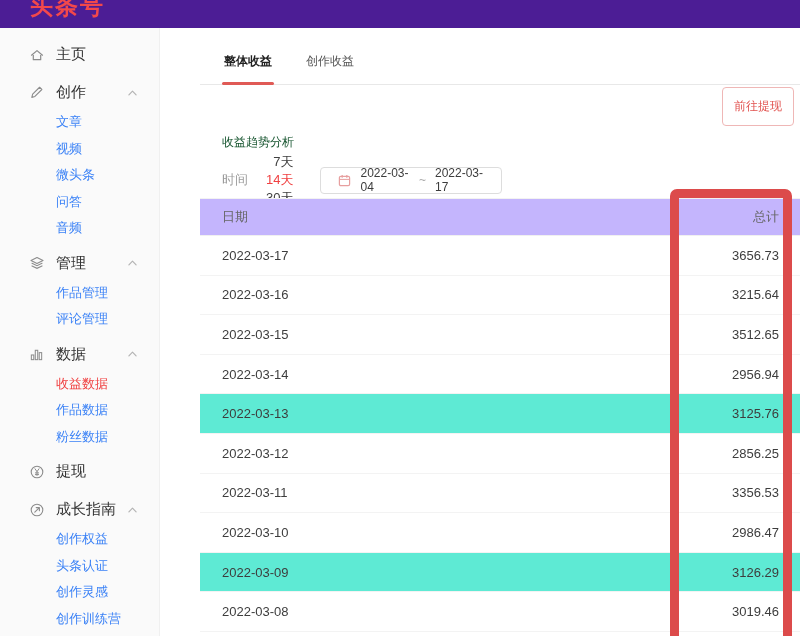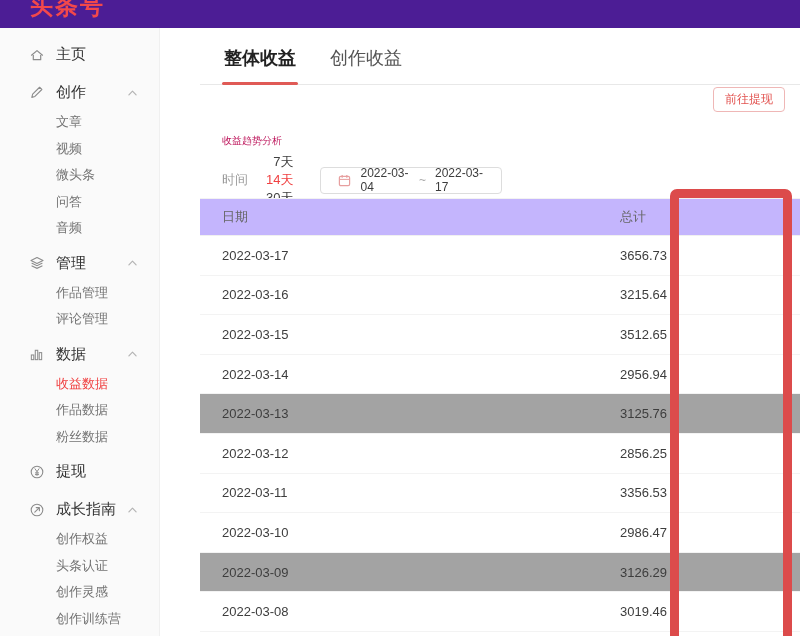--- a/index.html
+++ b/index.html
@@ -9,50 +9,50 @@
 
   
   .topbar { position:absolute; left:0; top:0; width:800px; height:28px; background:#4c1d95;padding-left:44px; }
   .logo { position:absolute; left:30px; top:-9px; font-size:23px; font-weight:bold; letter-spacing:2px; color:#f3484b; }
 
   
   .sidebar { position:absolute; left:0; top:28px; width:160px; height:608px; background:#fafafa; border-right:1px solid #f0f0f0; padding-top:5px; overflow:hidden; }
   .sb-item { position:relative; height:33px; margin-top:5px; display:flex; align-items:center; padding-left:28px; font-size:15px; color:#333; cursor:pointer; }
   .sb-item .ic { width:17px; height:17px; margin-right:11px; display:inline-flex; align-items:center; justify-content:center; }
   .sb-item .chev { position:absolute; right:22px; top:50%; transform:translateY(-50%); display:inline-flex; }
-  .sb-sub { height:26.5px; display:flex; align-items:center; padding-left:56px; font-size:13px; color:#737373; cursor:pointer; }
+  .sb-sub { height:26.5px; display:flex; align-items:center; padding-left:56px; font-size:13px; color:#3b82f6; cursor:pointer; }
   .sb-sub.active { color:#f04142; }
 
   
   .main { position:absolute; left:176px; top:28px; width:624px; height:608px; background:#fff; }
   .tabbar { position:absolute; left:24px; right:0; top:0; height:57px; border-bottom:1px solid #e8e8e8; display:flex; align-items:flex-end; padding-left:22px; }
-  .tab { position:relative; margin-right:30px; padding:0 2px 14px 2px; font-size:18px; color:#555; cursor:pointer; }
+  .tab { position:relative; margin-right:30px; padding:0 2px 14px 2px; font-size:12px; color:#555; cursor:pointer; }
   .tab.active { color:#222; font-weight:bold; }
   .tab.active::after { content:""; position:absolute; left:0; right:0; bottom:-1px; height:3px; background:#e05a56; border-radius:2px; }
 
-  .withdraw-btn { position:absolute; top:59px; right:15px; width:72px; height:25px; background:#fff; border:1px solid #efb7b6; border-radius:4px; color:#e25350; font-size:12px; display:flex; align-items:center; justify-content:center; cursor:pointer; }
-
-  .section-title { position:absolute; left:46px; top:106px; font-size:10px; color:#be185d; }
+  .withdraw-btn { position:absolute; top:59px; right:6px; width:72px; height:39px; background:#fff; border:1px solid #efb7b6; border-radius:4px; color:#e25350; font-size:12px; display:flex; align-items:center; justify-content:center; cursor:pointer; }
+
+  .section-title { position:absolute; left:46px; top:106px; font-size:12px; color:#14532d; }
 
   .filter-row { position:absolute; left:46px; top:138px; height:28px; display:flex; align-items:center; }
   .filter-label { font-size:13px; color:#9b9b9b; margin-right:18px; }
   .fopt { font-size:13px; color:#404040; margin-right:25px; cursor:pointer; }
   .fopt.active { color:#f04142; }
   .date-box { display:flex; align-items:center; height:27px; width:182px; border:1px solid #ddd; border-radius:4px; padding:0 17px; margin-left:2px; background:#fff; cursor:pointer; }
   .date-box .cal { display:inline-flex; margin-right:9px; }
   .date-val { font-size:12px; color:#3c3c3c; }
   .date-sep { font-size:12px; color:#a9a9a9; margin:0 9px; }
 
   
   .table { position:absolute; left:24px; right:0; top:170px; }
   .thead { height:38px; background:#c4b5fd; border-top:1px solid #f2f2f2; border-bottom:1px solid #f0f0f0; display:flex; align-items:center; font-size:13px; color:#666; }
   .trow { height:39.6px; display:flex; align-items:center; border-bottom:1px solid #f3f3f3; font-size:13px; color:#3d3d3d; background:#fff; }
-  .trow.shaded { background:#a3a3a3; }
+  .trow.shaded { background:#5eead4; }
   .c-date { padding-left:22px; flex:1; text-align:left; }
-  .c-total { width:180px; padding-right:35px; text-align:left; }
+  .c-total { width:180px; padding-right:21px; text-align:right; }
 
   
   .red-rect { position:absolute; left:670px; top:189px; width:122px; height:470px; border:9px solid #dc4b4b; border-radius:7px; pointer-events:none; }
 </style>
 </head>
 <body>
 
 <div class="page">
 
   <div class="topbar">

